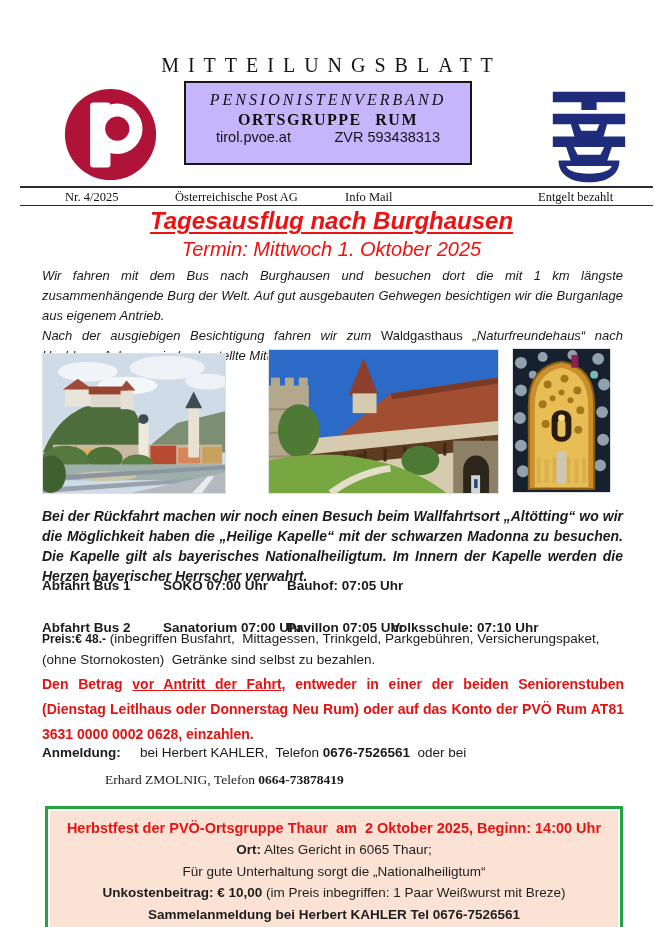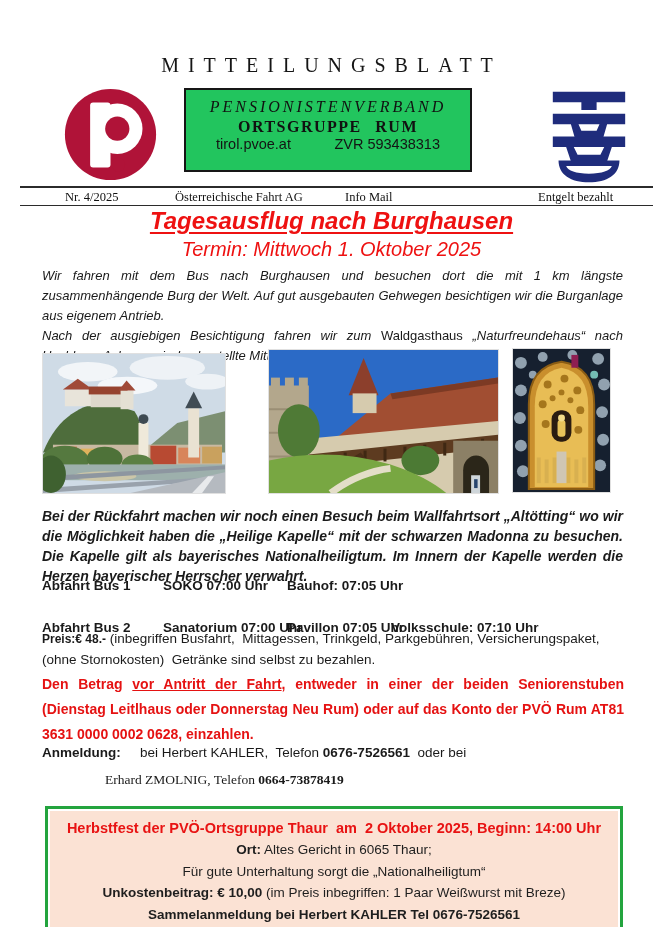--- a/index.html
+++ b/index.html
@@ -3,22 +3,22 @@
 <meta charset="utf-8">
 <style>
   html,body{margin:0;padding:0;background:#ffffff;}
   .page{position:relative;width:663px;height:927px;background:#ffffff;overflow:hidden;
         font-family:"Liberation Sans",sans-serif;color:#1a1a1a;}
 
   
   .masthead-title{position:absolute;top:54px;left:0;right:0;text-align:center;
     font-family:"Liberation Serif",serif;font-size:20px;letter-spacing:9px;color:#151515;}
   .logo{position:absolute;left:62px;top:87px;width:97px;height:92px;}
-  .orgbox{position:absolute;left:184px;top:88px;width:288px;height:84px;
-    border:2px solid #161616;box-sizing:border-box;text-align:center;background:#22c55e;}
+  .orgbox{position:absolute;left:184px;top:81px;width:288px;height:84px;
+    border:2px solid #161616;box-sizing:border-box;text-align:center;background:#c4b5fd;}
   .org1{margin-top:8px;font-family:"Liberation Serif",serif;font-style:italic;
     font-size:16px;letter-spacing:3px;color:#111;white-space:nowrap;}
   .org2{margin-top:2px;font-family:"Liberation Serif",serif;font-weight:bold;
     font-size:16px;letter-spacing:1.5px;word-spacing:8px;color:#111;}
   .org3{display:flex;justify-content:space-between;padding:0 30px;
     font-size:14.5px;color:#141414;}
   .arms{position:absolute;left:549px;top:88px;width:80px;height:97px;}
 
   
   .postalbar{position:absolute;top:186px;left:20px;width:633px;height:20px;
@@ -113,21 +113,21 @@
         <path d="M4,4 H80 V15 H50 V23 H34 V15 H4 Z"></path>
         <path d="M4,27 H80 V38 H61 L57,52 H27 L23,38 H4 Z M31,38 H53 L50,45 H34 Z"></path>
         <path d="M4,51 H80 V62 H66 L61,77 H23 L18,62 H4 Z M26,62 H58 L54,70 H30 Z"></path>
         <path d="M10,76 H74 C74,91 61,99 42,99 C23,99 10,91 10,76 Z M18,82 H66 C64,87 56,90 42,90 C28,90 20,87 18,82 Z"></path>
       </g>
     </svg>
   </div>
 
   <div class="postalbar">
     <span class="pb1" data-bind="postal_bar.issue">Nr. 4/2025</span>
-    <span class="pb2" data-bind="postal_bar.carrier">Österreichische Fahrt AG</span>
+    <span class="pb2" data-bind="postal_bar.carrier">Österreichische Post AG</span>
     <span class="pb3" data-bind="postal_bar.mail_type">Info Mail</span>
     <span class="pb4" data-bind="postal_bar.postage">Entgelt bezahlt</span>
   </div>
 
   <div class="headline">
     <span class="u" data-bind="headline.title">Tagesausflug nach Burghausen</span>
   </div>
   <div class="termin" data-bind="headline.date_line">Termin: Mittwoch 1. Oktober 2025</div>
 
   <div class="intro">

